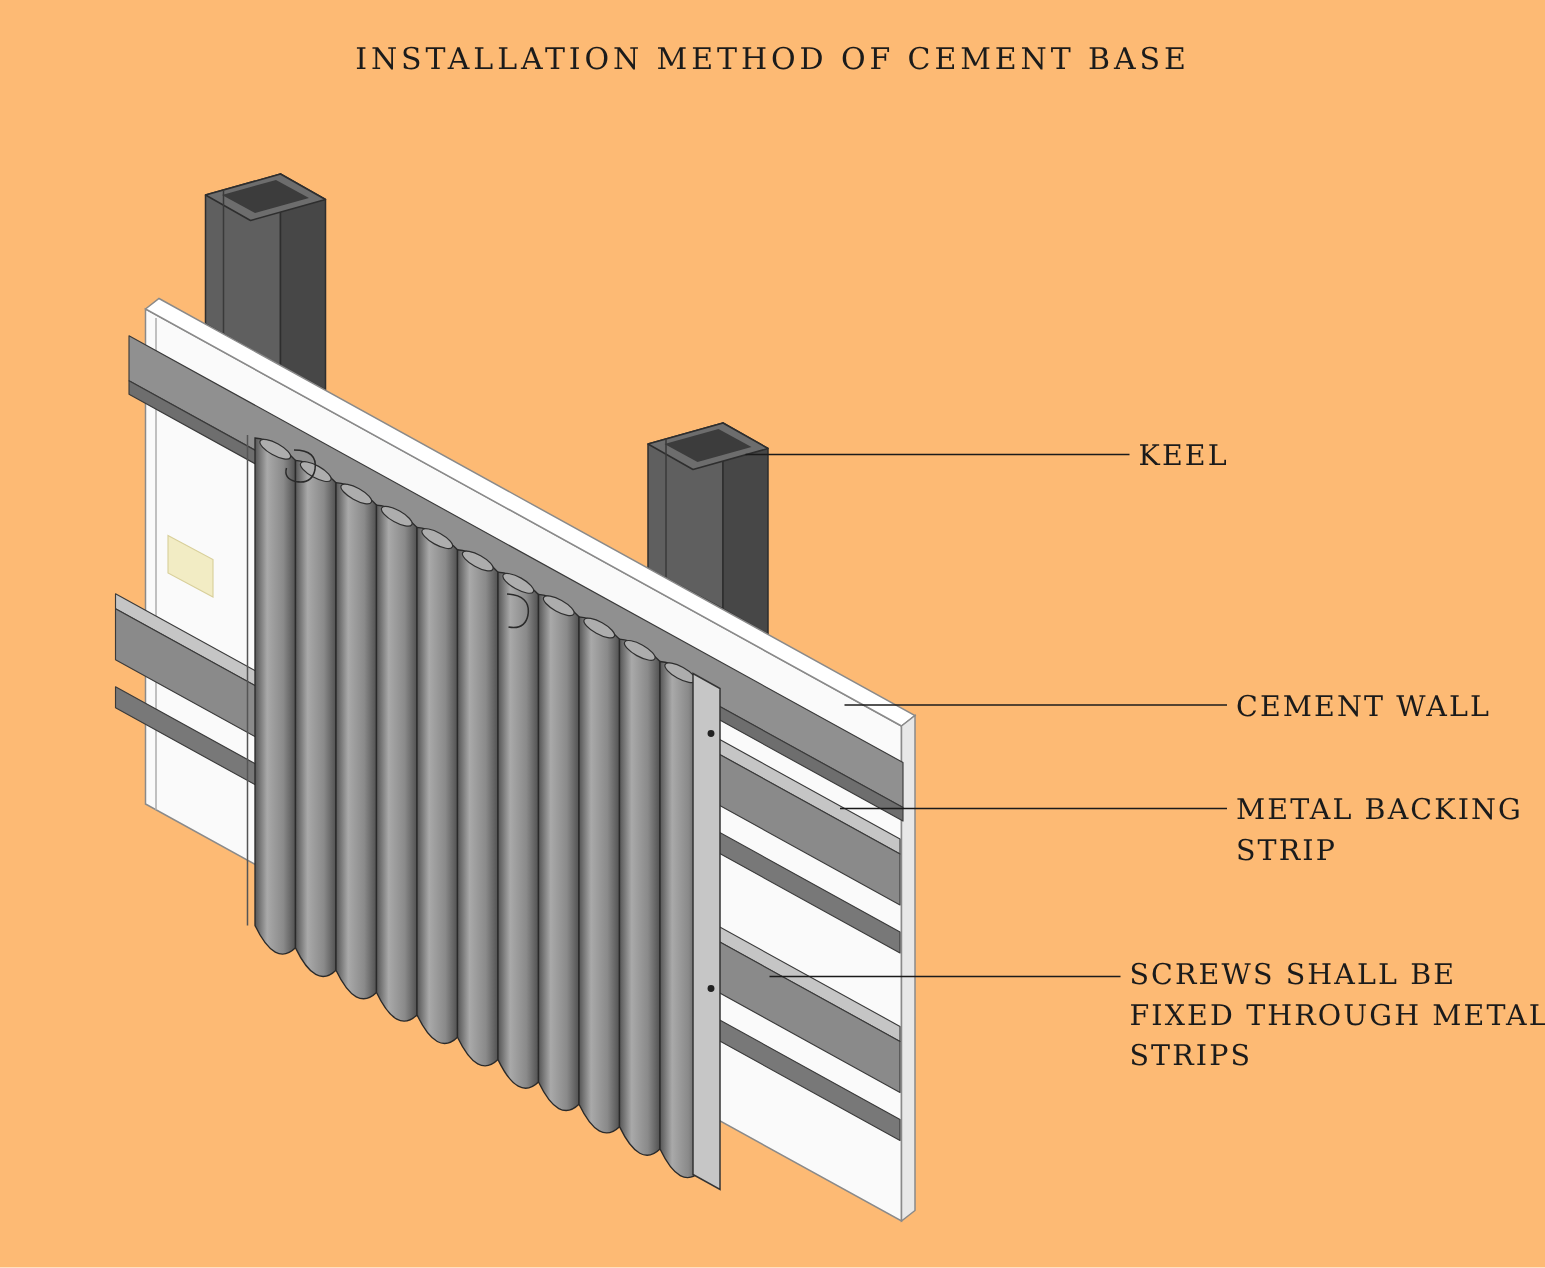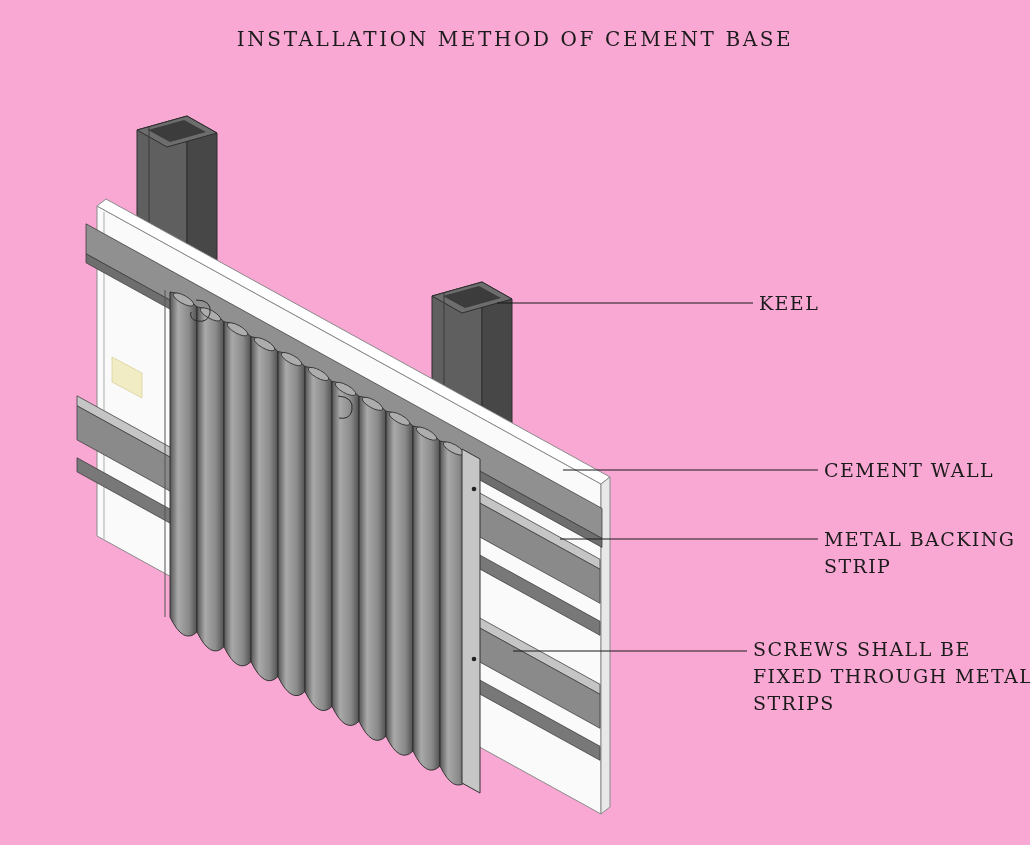--- a/index.html
+++ b/index.html
@@ -1,16 +1,16 @@
 <!DOCTYPE html>
 <html><head>
 <meta charset="utf-8">
 <style>
   html,body{margin:0;padding:0;background:#ffffff;}
-  .page{position:relative;width:1030px;height:845px;background:#f9a8d4;overflow:hidden;
+  .page{position:relative;width:1030px;height:845px;background:#fdba74;overflow:hidden;
         font-family:"DejaVu Serif","Liberation Serif",serif;}
   svg{display:block;}
   .cad-text{font-family:"DejaVu Serif","Liberation Serif",serif;font-size:19px;
             letter-spacing:1.4px;fill:#1b1b1b;}
   .cad-title{font-family:"DejaVu Serif","Liberation Serif",serif;font-size:20px;
              letter-spacing:2.6px;fill:#1b1b1b;}
   .outline{stroke:#2e2e2e;stroke-width:1;stroke-linejoin:round;}
   .thin{stroke:#3a3a3a;stroke-width:.75;stroke-linejoin:round;}
   .leader{stroke:#1b1b1b;stroke-width:1;}
 </style>

